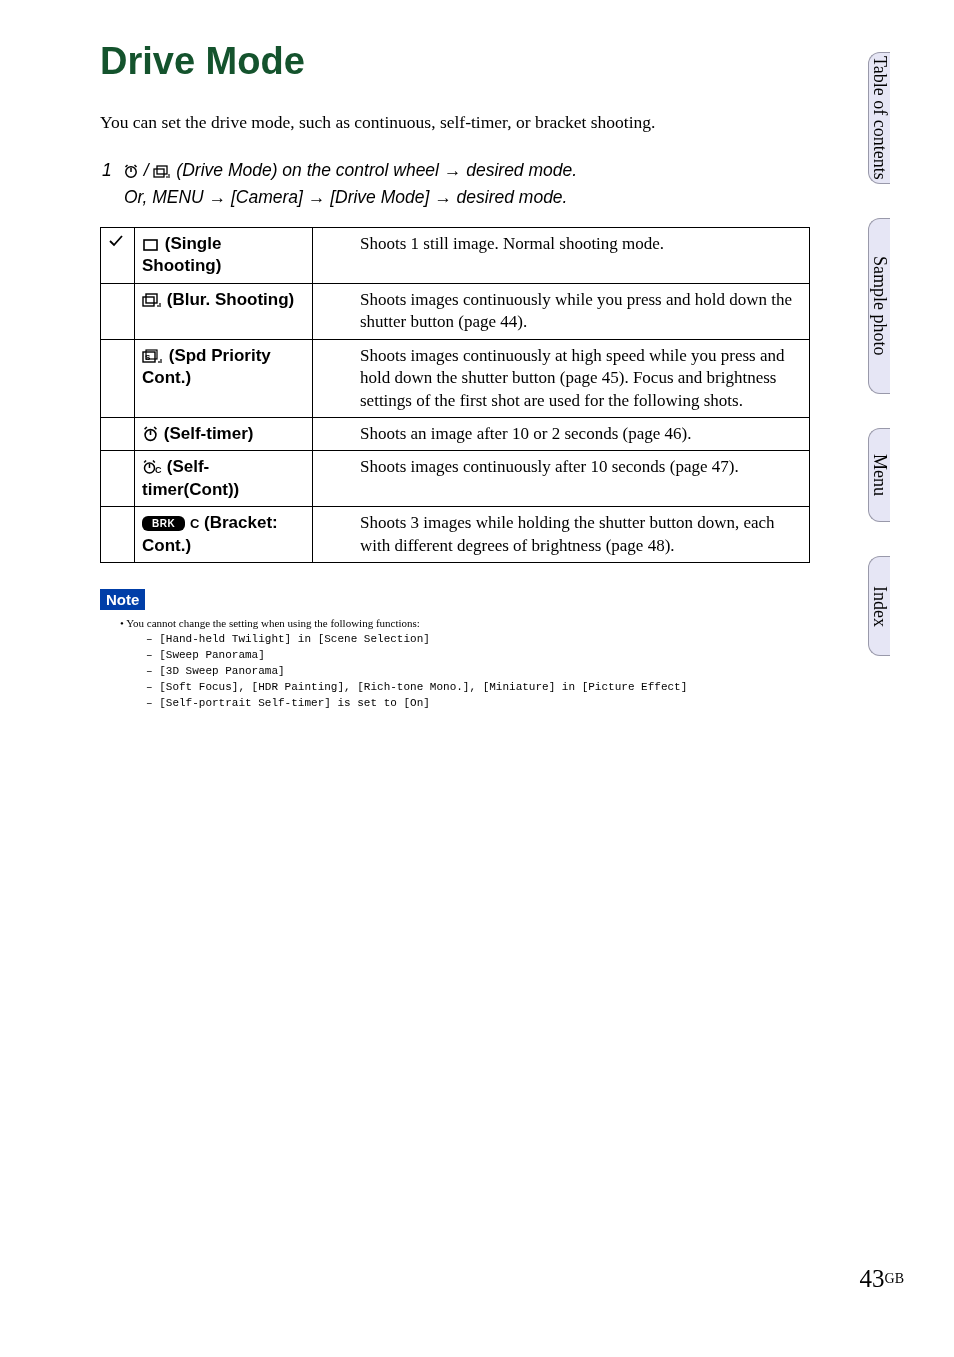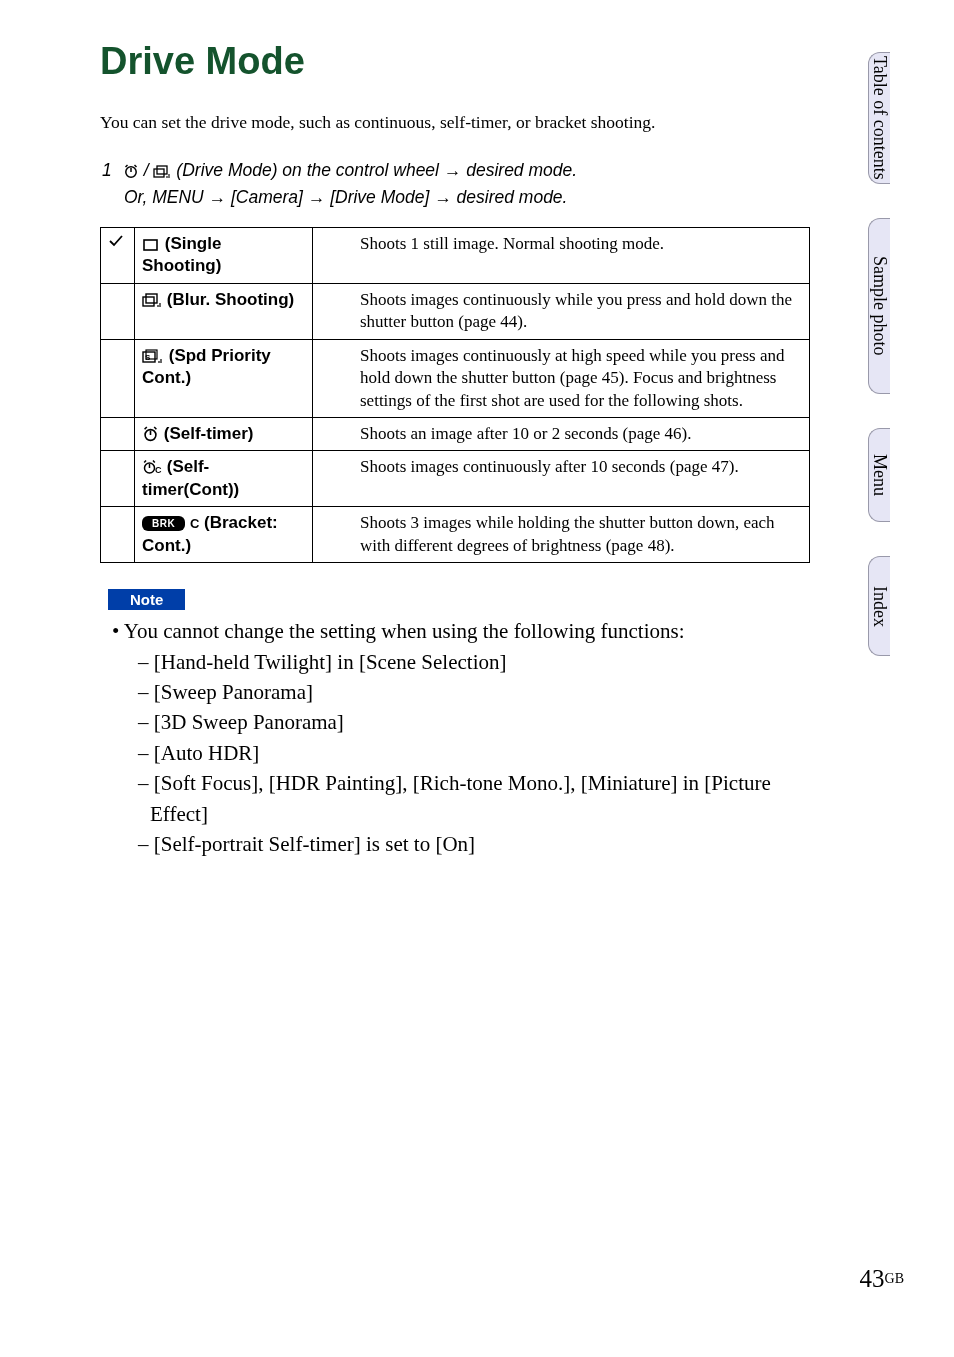--- a/index.html
+++ b/index.html
@@ -54,31 +54,31 @@
     table.modes td.label-col { width: 178px; font-family: Arial, Helvetica, sans-serif; font-weight: bold; }
     table.modes td.desc-col { font-family: "Times New Roman", Times, serif; font-weight: normal; padding-left: 47px; }
     .icon-inline svg { vertical-align: -3px; }
     .note-label {
       display: inline-block;
       background: #003ea8;
       color: #fff;
       font-family: Arial, Helvetica, sans-serif;
       font-weight: bold;
       font-size: 15px;
-      padding: 2px 22px;
+      padding: 2px 6px;
       margin-bottom: 6px;
-      margin-left: 8px;
+      margin-left: 0px;
     }
     .note-list {
-      font-size: 21px;
+      font-size: 11px;
       line-height: 1.45;
-      margin-left: 8px;
+      margin-left: 16px;
     }
     .note-list .bullet-line { padding-left: 14px; text-indent: -10px; }
-    .note-list .dash-list { margin-left: 30px; }
+    .note-list .dash-list { margin-left: 30px; font-family: Liberation Mono, monospace; }
     .note-list .dash-list div { text-indent: -12px; padding-left: 12px; }
     
     .side-tabs {
       position: absolute;
       right: 0;
       top: 52px;
       width: 86px;
     }
     .tab {
       background: #e6e6f5;
@@ -210,21 +210,20 @@
 
   <div>
     <span class="note-label">Note</span>
   </div>
   <div class="note-list">
     <div class="bullet-line">• <span>You cannot change the setting when using the following functions:</span></div>
     <div class="dash-list" id="dash-list">
         <div>– [Hand-held Twilight] in [Scene Selection]</div>
         <div>– [Sweep Panorama]</div>
         <div>– [3D Sweep Panorama]</div>
-        <div>– [Auto HDR]</div>
         <div>– [Soft Focus], [HDR Painting], [Rich-tone Mono.], [Miniature] in [Picture Effect]</div>
         <div>– [Self-portrait Self-timer] is set to [On]</div>
       </div>
   </div>
 </div>
 
 <div class="side-tabs">
   <div class="tab tab-toc">Table of contents</div>
   <div class="tab tab-sample">Sample photo</div>
   <div class="tab tab-menu">Menu</div>

